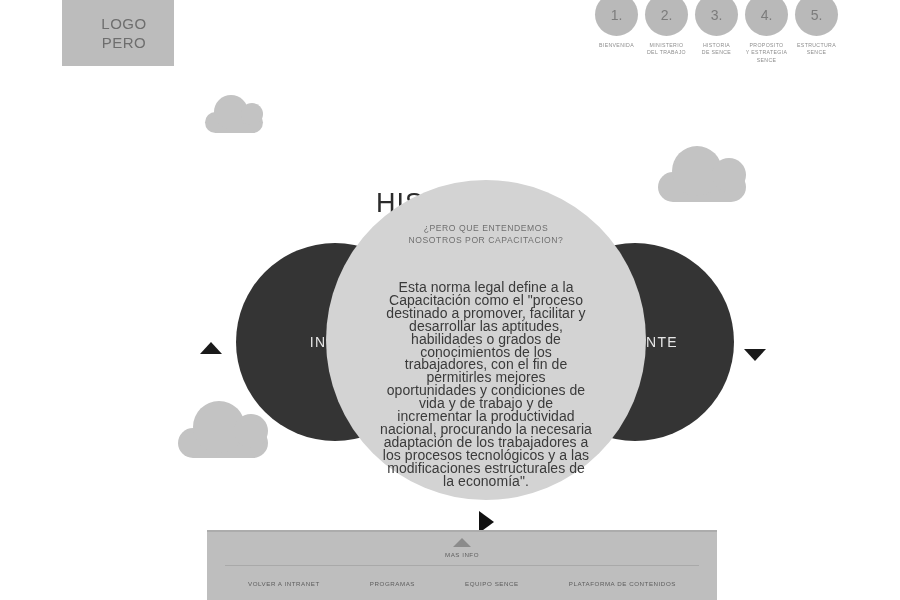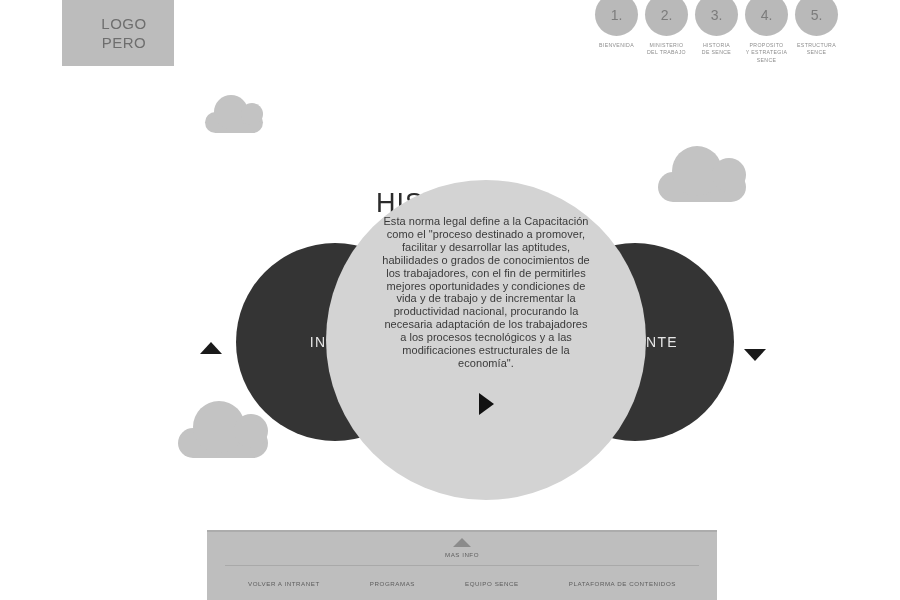--- a/index.html
+++ b/index.html
@@ -90,21 +90,21 @@
     border-radius:50%; background:#d3d3d3;
     display:flex; flex-direction:column; align-items:center;
   }
   .ov-heading{
     margin-top:43px; text-align:center; color:#6f6f6f;
     font-size:8.6px; line-height:11.5px; letter-spacing:.55px;
     white-space:pre-line;
   }
   .ov-body{
     margin-top:35px; width:212px; text-align:center; color:#3a3a3a;
-    font-size:11px; line-height:12.9px; letter-spacing:.05px;
+    font-size:14px; line-height:12.9px; letter-spacing:.05px;
     white-space:pre-line;
   }
   .play-tri{
     margin-top:23px; width:0; height:0;
     border-top:11px solid transparent; border-bottom:11px solid transparent;
     border-left:15px solid #111111;
   }
 
   
   .footer{
@@ -175,20 +175,22 @@
     <span>INICIO</span>
   </div>
   <div class="dark-circle" id="circle-right">
     <span>PRESENTE</span>
   </div>
 
   <div class="tri" id="tri-left"></div>
   <div class="tri" id="tri-right"></div>
 
   <div class="overlay-circle">
+    <div class="ov-heading">¿PERO QUE ENTENDEMOS
+NOSOTROS POR CAPACITACION?</div>
     <div class="ov-body">Esta norma legal define a la Capacitación como el "proceso destinado a promover, facilitar y desarrollar las aptitudes, habilidades o grados de conocimientos de los trabajadores, con el fin de  permitirles mejores oportunidades y condiciones de vida y de trabajo y de incrementar la productividad nacional, procurando la necesaria adaptación de los trabajadores a los procesos tecnológicos y a las modificaciones estructurales de la economía".</div>
     <div class="play-tri"></div>
   </div>
 
   <div class="footer">
     <div class="footer-top">
       <div class="footer-up-tri"></div>
       <div class="footer-mas">MAS INFO</div>
     </div>
     <div class="footer-rule"></div>

